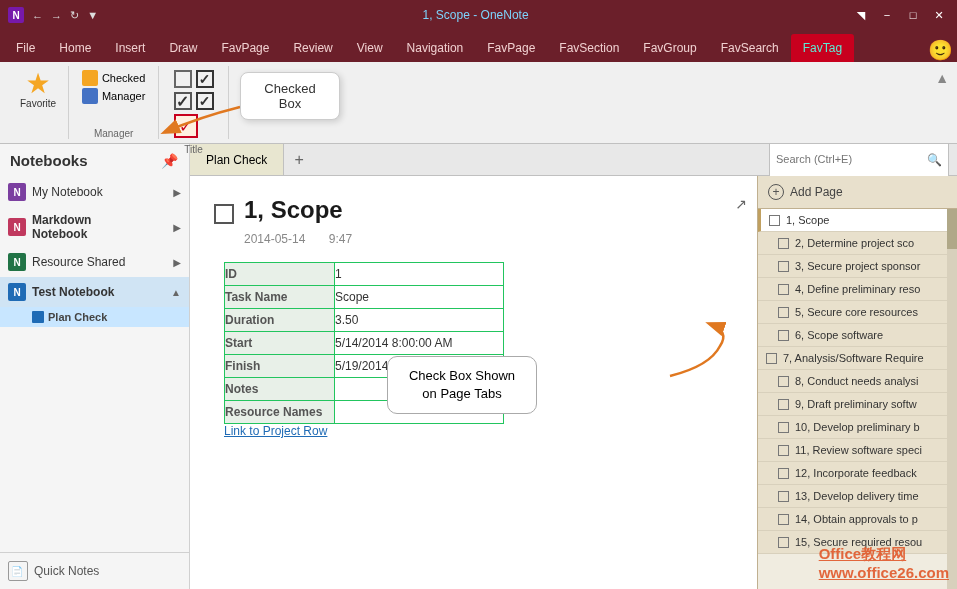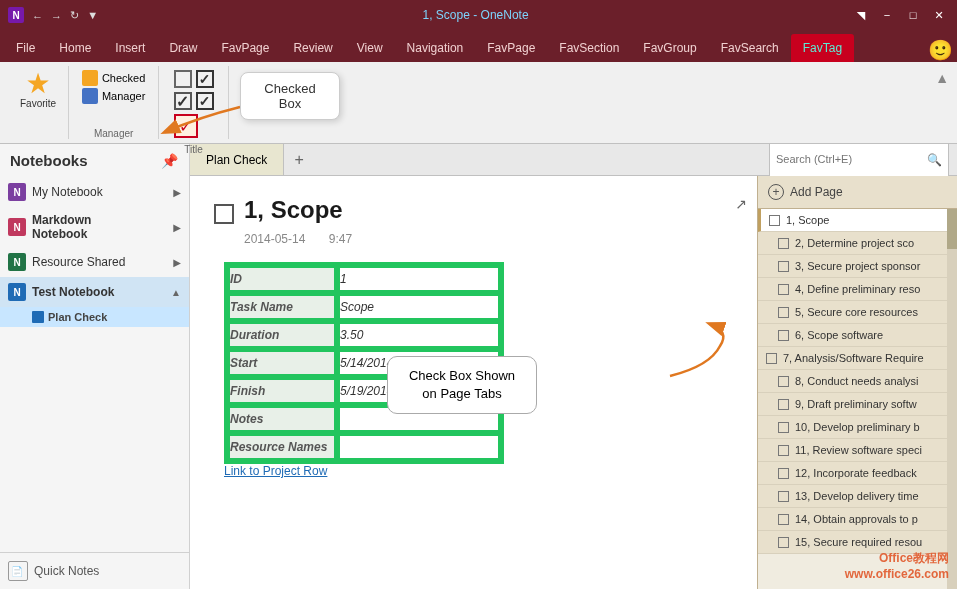--- a/index.html
+++ b/index.html
@@ -213,21 +213,21 @@
     }
     .page-title-area { display: flex; align-items: flex-start; gap: 10px; margin-bottom: 8px; }
     .page-checkbox { width: 20px; height: 20px; border: 2px solid #555; margin-top: 8px; flex-shrink: 0; }
     .page-title-text { font-size: 24px; font-weight: bold; color: #1a1a1a; }
     .page-date { color: #888; font-size: 12px; margin-bottom: 16px; margin-left: 30px; }
     .page-date span { margin-right: 20px; }
     .expand-icon { position: absolute; top: 20px; right: 10px; color: #666; cursor: pointer; font-size: 14px; }
 
     
     .data-table { margin-left: 10px; border-collapse: collapse; width: 280px; }
-    .data-table tr td { padding: 4px 0; border: 6px solid #22c55e; font-size: 12px; font-style: italic; }
+    .data-table tr td { padding: 4px 0; border: 1px solid #22c55e; font-size: 12px; }
     .data-table tr td:first-child { background: #e8f0e8; font-weight: bold; color: #555; width: 110px; }
     .data-table tr td:last-child { color: #333; }
     .link-row { margin-left: 10px; }
     .link-row a { color: #1f6bb5; text-decoration: underline; font-size: 12px; cursor: pointer; }
 
     
     .callout-box {
       position: absolute;
       background: white;
       border: 1.5px solid #aaa;
@@ -281,25 +281,26 @@
     .panel-scroll-area { position: relative; flex: 1; overflow: hidden; }
     .scroll-track { position: absolute; right: 0; top: 0; bottom: 0; width: 10px; background: #d8d0bc; }
     .scroll-thumb { position: absolute; right: 0; top: 0; width: 10px; height: 40px; background: #b0a888; }
 
     
     .watermark {
       position: fixed;
       bottom: 8px;
       right: 8px;
       opacity: 0.85;
-      font-size: 12px;
+      font-size: 15px;
       color: #e05020;
       font-weight: bold;
       z-index: 100;
-      text-align: right;
+      text-align: left;
+      text-decoration: underline;
     }
   </style>
 </head>
 <body>
 
 <div class="title-bar">
   <div class="title-bar-left">
     <div class="onenote-icon">N</div>
     <div class="quick-access">
       <span class="qa-btn">←</span>

